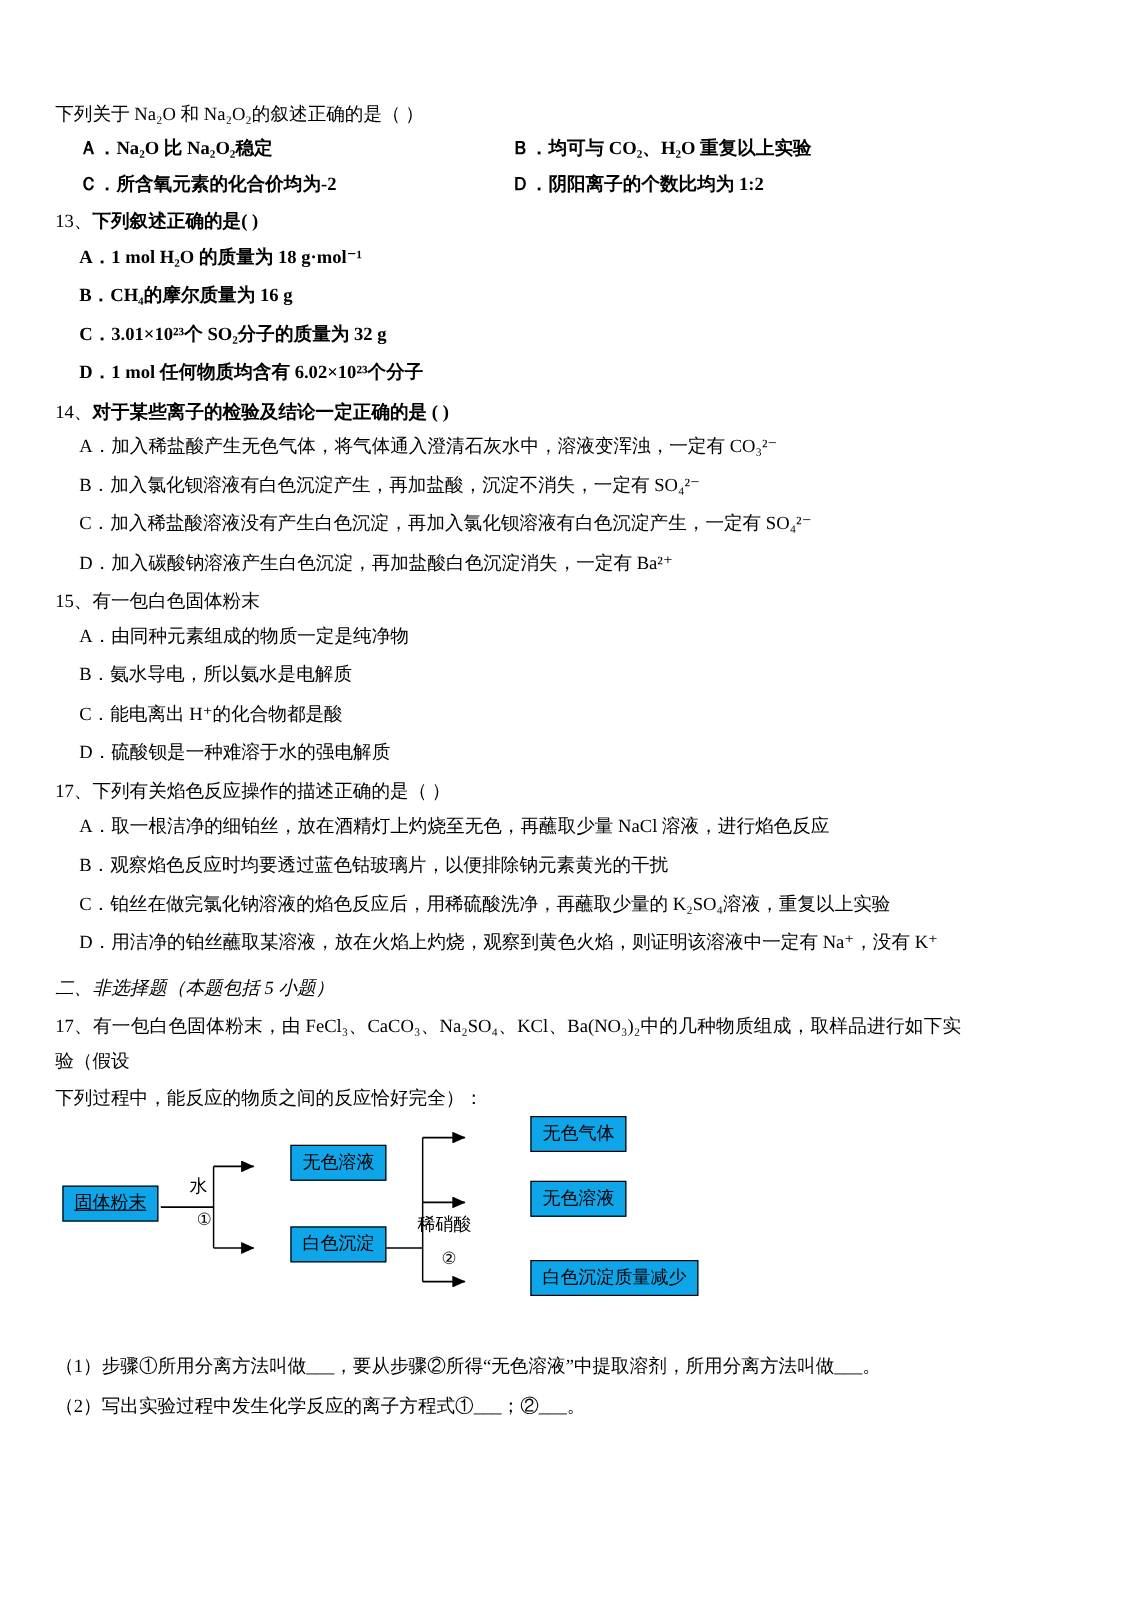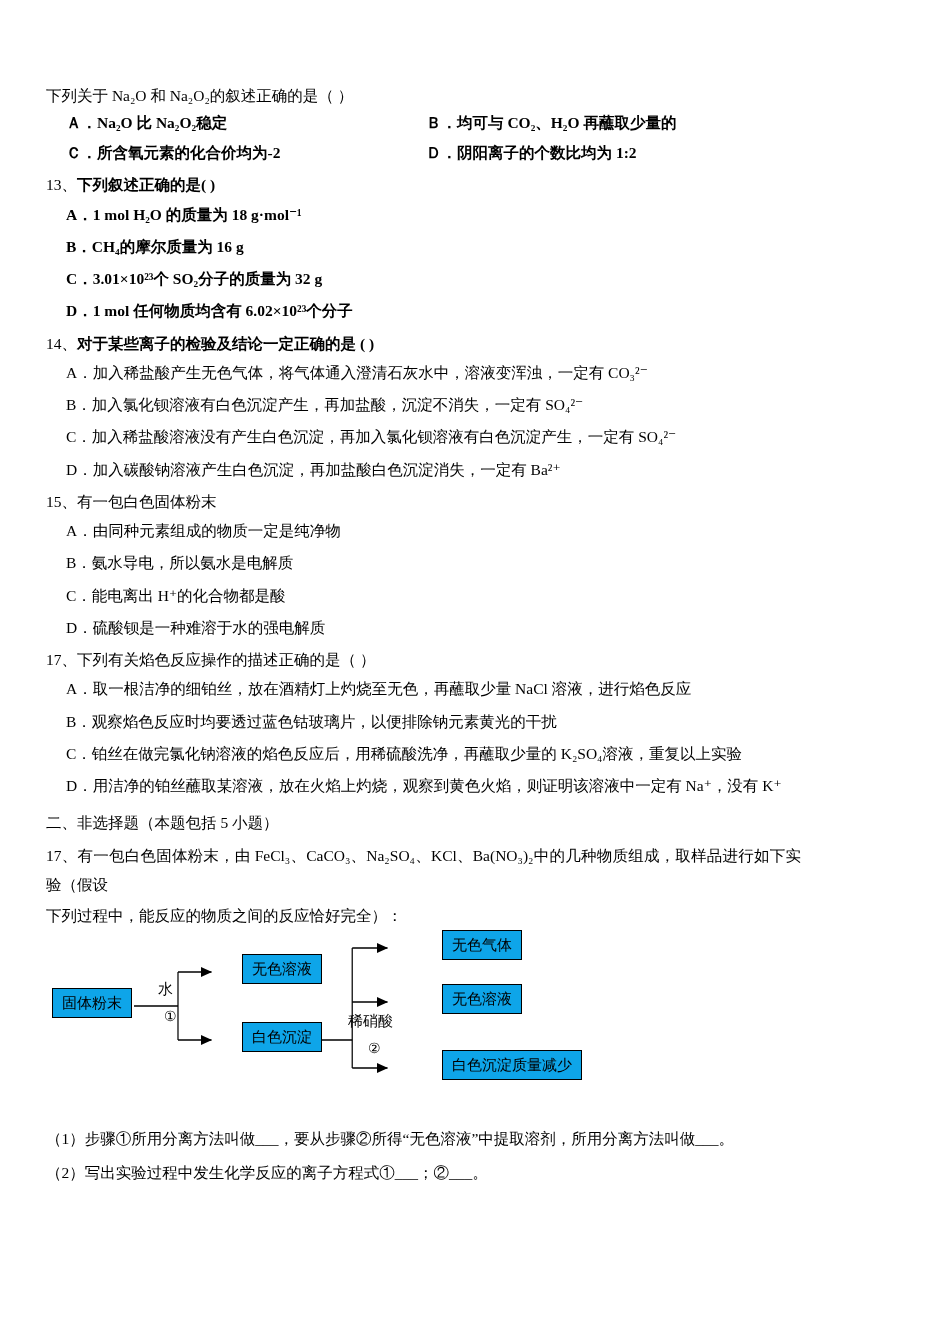--- a/index.html
+++ b/index.html
@@ -49,20 +49,21 @@
     width: 360px;
     font-size: 15.5px;
   }
   .two-col .c2 {
     flex: 1;
     font-size: 15.5px;
   }
   .sec-title {
     font-size: 15.5px;
     margin: 16px 0 8px 0;
+    font-style: italic;
   }
   .para {
     font-size: 15.5px;
     line-height: 1.85;
     margin: 0 0 2px 0;
     text-align: justify;
   }
   
   .diagram {
     position: relative;
@@ -107,21 +108,21 @@
 </style>
 </head>
 <body>
 
 <div class="page">
 
   <div class="q">
     <p class="q-stem">下列关于 Na₂O 和 Na₂O₂的叙述正确的是（        ）</p>
     <div class="two-col">
       <div class="c1 bold">Ａ．Na₂O 比 Na₂O₂稳定</div>
-      <div class="c2 bold">Ｂ．均可与 CO₂、H₂O 再蘸取少量的</div>
+      <div class="c2 bold">Ｂ．均可与 CO₂、H₂O 重复以上实验</div>
     </div>
     <div class="two-col">
       <div class="c1 bold">Ｃ．所含氧元素的化合价均为-2</div>
       <div class="c2 bold">Ｄ．阴阳离子的个数比均为 1:2</div>
     </div>
   </div>
 
   <div class="q">
     <p class="q-stem">
       <span>13、</span><span class="bold">下列叙述正确的是(        )</span>
@@ -182,21 +183,21 @@
       <line x1="150" y1="32" x2="188" y2="32" stroke="#000" stroke-width="1.4" marker-end="url(#ah)"></line>
       <line x1="150" y1="100" x2="188" y2="100" stroke="#000" stroke-width="1.4" marker-end="url(#ah)"></line>
 
       <line x1="300" y1="100" x2="348" y2="100" stroke="#000" stroke-width="1.4"></line>
       <line x1="348" y1="8" x2="348" y2="128" stroke="#000" stroke-width="1.4"></line>
       <line x1="348" y1="8" x2="388" y2="8" stroke="#000" stroke-width="1.4" marker-end="url(#ah)"></line>
       <line x1="348" y1="62" x2="388" y2="62" stroke="#000" stroke-width="1.4" marker-end="url(#ah)"></line>
       <line x1="348" y1="128" x2="388" y2="128" stroke="#000" stroke-width="1.4" marker-end="url(#ah)"></line>
     </svg>
 
-    <div class="box" style="left:6px; top:48px;">固体粉末</div>
+    <div class="box" style="left:6px; top:48px;text-decoration:underline;">固体粉末</div>
     <div class="lbl" style="left:112px; top:40px;">水</div>
     <div class="sub-lbl" style="left:118px; top:68px;">①</div>
 
     <div class="box" style="left:196px; top:14px;">无色溶液</div>
     <div class="box" style="left:196px; top:82px;">白色沉淀</div>
 
     <div class="lbl" style="left:302px; top:72px;">稀硝酸</div>
     <div class="sub-lbl" style="left:322px; top:100px;">②</div>
 
     <div class="box" style="left:396px; top:-10px;">无色气体</div>

